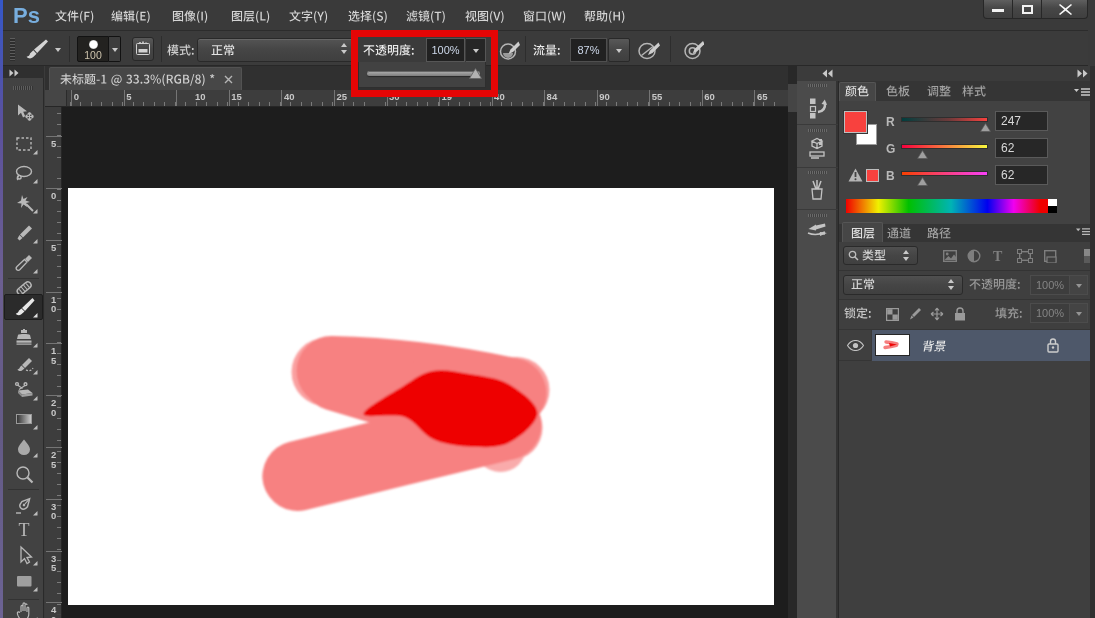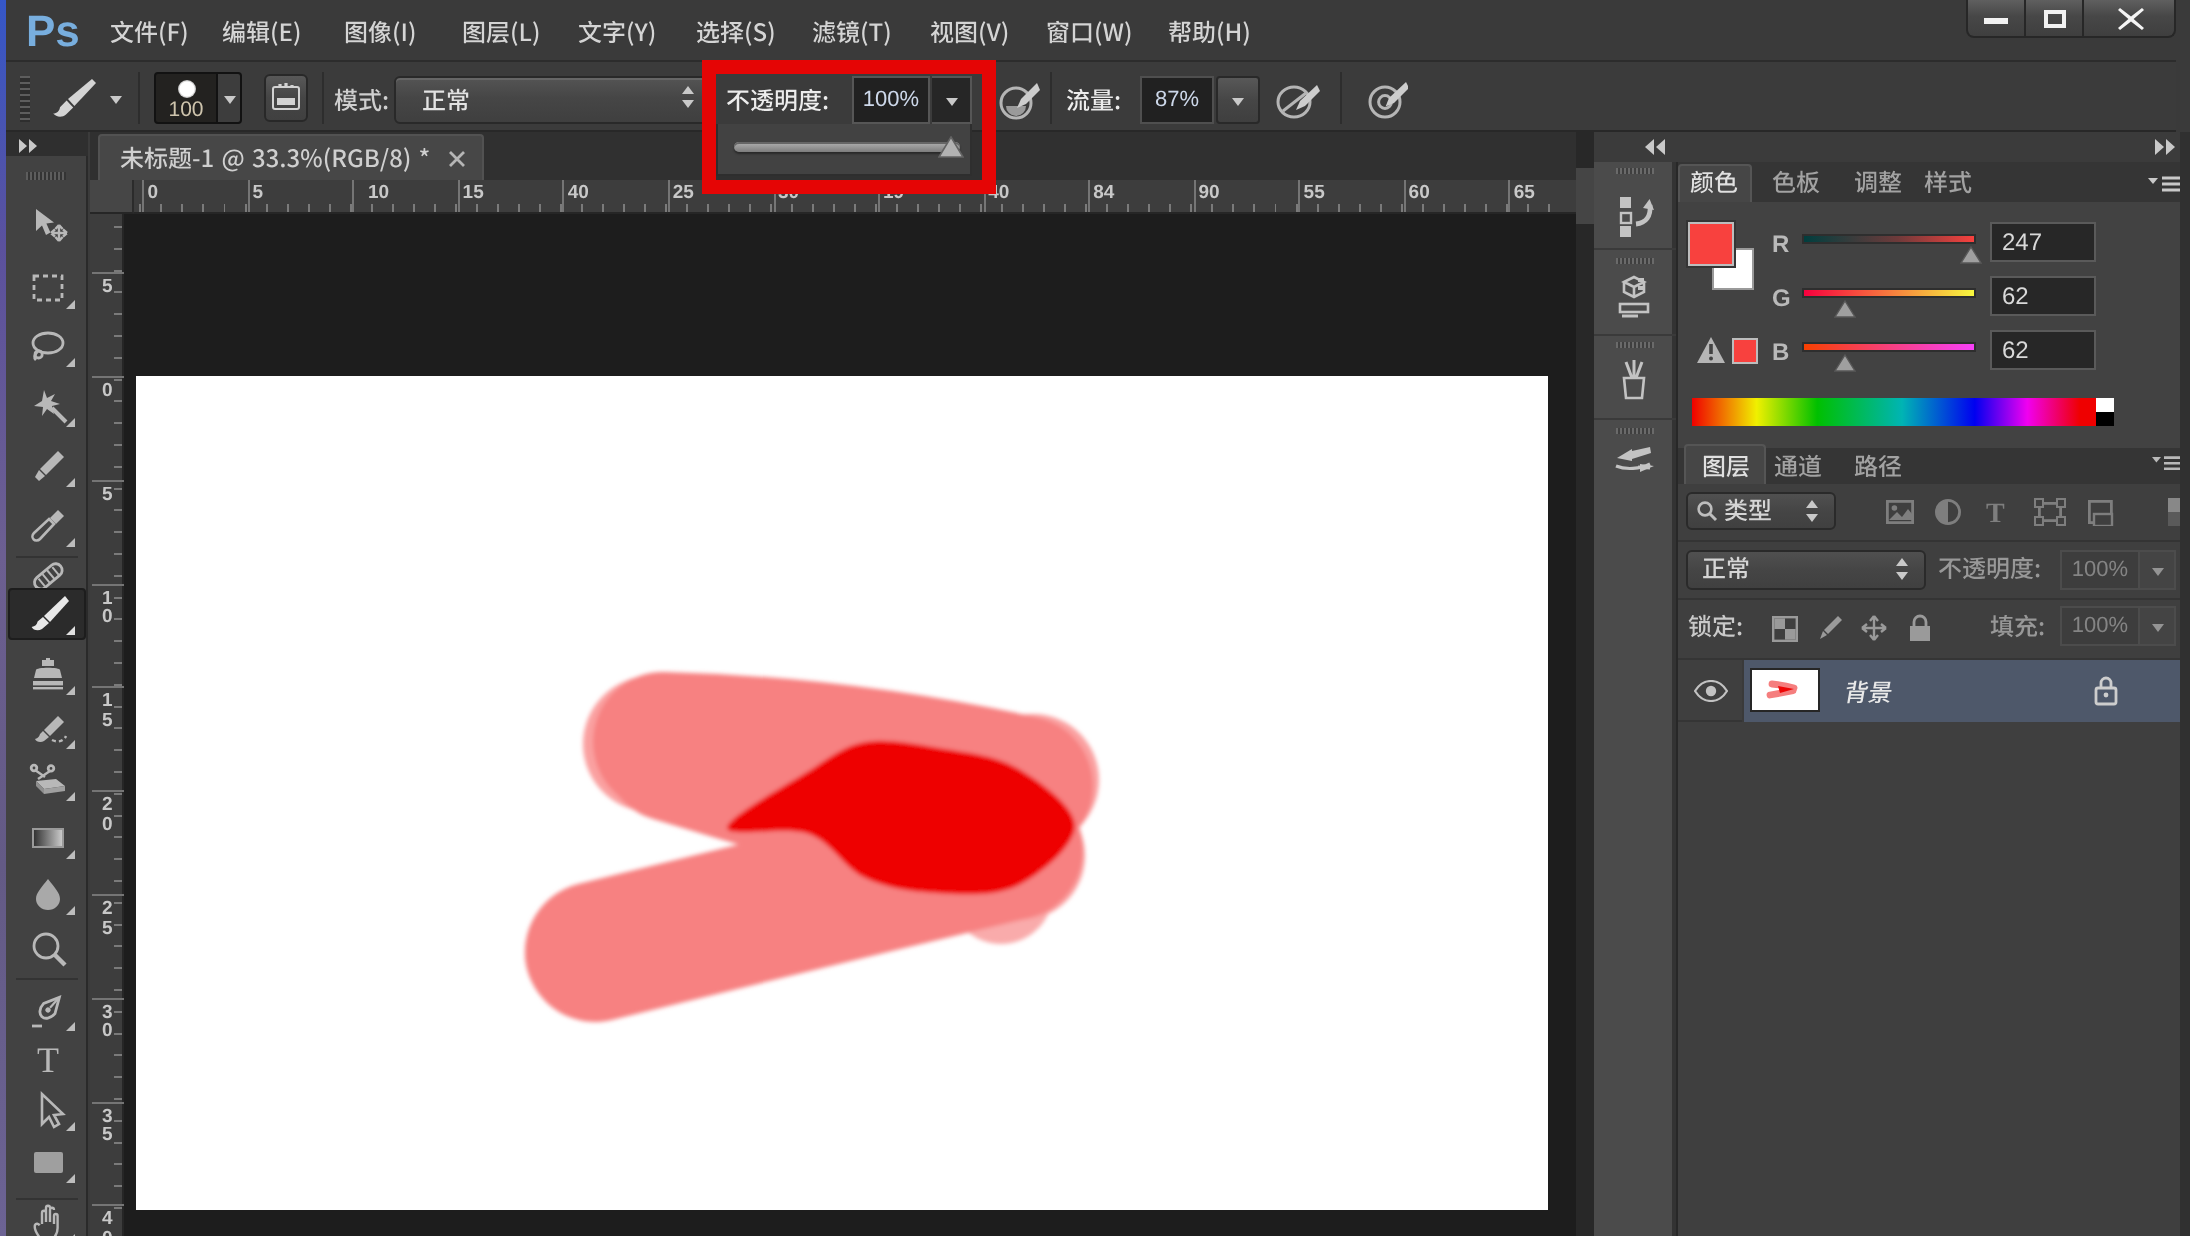--- a/index.html
+++ b/index.html
@@ -284,21 +284,21 @@
     </svg>
 <div class="ab" style="left:45px;top:90px;width:22px;height:17px;background:#464646;border-right:1px solid #2b2b2b;border-bottom:1px solid #262626"></div>
 <div class="ab" style="left:67px;top:90px;width:721px;height:17px;background:#3d3d3d;border-bottom:1px solid #262626;overflow:hidden">
       <div style="position:absolute;left:0;bottom:0;width:100%;height:4px;background:repeating-linear-gradient(to right,transparent 0 9.51px,#7a7a7a 9.51px 10.51px);transform:translateX(-6.8px)"></div>
     </div>
 <div class="ab" style="left:71.2px;top:90px;width:1px;height:16px;background:#757575"></div>
 <div class="ab" style="left:73.7px;top:90.5px;font-size:9.5px;color:#c8c8c8;font-weight:bold">0</div>
 <div class="ab" style="left:123.8px;top:90px;width:1px;height:16px;background:#757575"></div>
 <div class="ab" style="left:126.2px;top:90.5px;font-size:9.5px;color:#c8c8c8;font-weight:bold">5</div>
 <div class="ab" style="left:176.3px;top:90px;width:1px;height:16px;background:#757575"></div>
-<div class="ab" style="left:184px;top:90.5px;font-size:9.5px;color:#c8c8c8;font-weight:bold">10</div>
+<div class="ab" style="left:195px;top:90.5px;font-size:9.5px;color:#c8c8c8;font-weight:bold">10</div>
 <div class="ab" style="left:228.8px;top:90px;width:1px;height:16px;background:#757575"></div>
 <div class="ab" style="left:231.3px;top:90.5px;font-size:9.5px;color:#c8c8c8;font-weight:bold">15</div>
 <div class="ab" style="left:281.4px;top:90px;width:1px;height:16px;background:#757575"></div>
 <div class="ab" style="left:283.9px;top:90.5px;font-size:9.5px;color:#c8c8c8;font-weight:bold">40</div>
 <div class="ab" style="left:333.9px;top:90px;width:1px;height:16px;background:#757575"></div>
 <div class="ab" style="left:336.4px;top:90.5px;font-size:9.5px;color:#c8c8c8;font-weight:bold">25</div>
 <div class="ab" style="left:386.5px;top:90px;width:1px;height:16px;background:#757575"></div>
 <div class="ab" style="left:389.0px;top:90.5px;font-size:9.5px;color:#c8c8c8;font-weight:bold">30</div>
 <div class="ab" style="left:439.0px;top:90px;width:1px;height:16px;background:#757575"></div>
 <div class="ab" style="left:441.5px;top:90.5px;font-size:9.5px;color:#c8c8c8;font-weight:bold">19</div>

